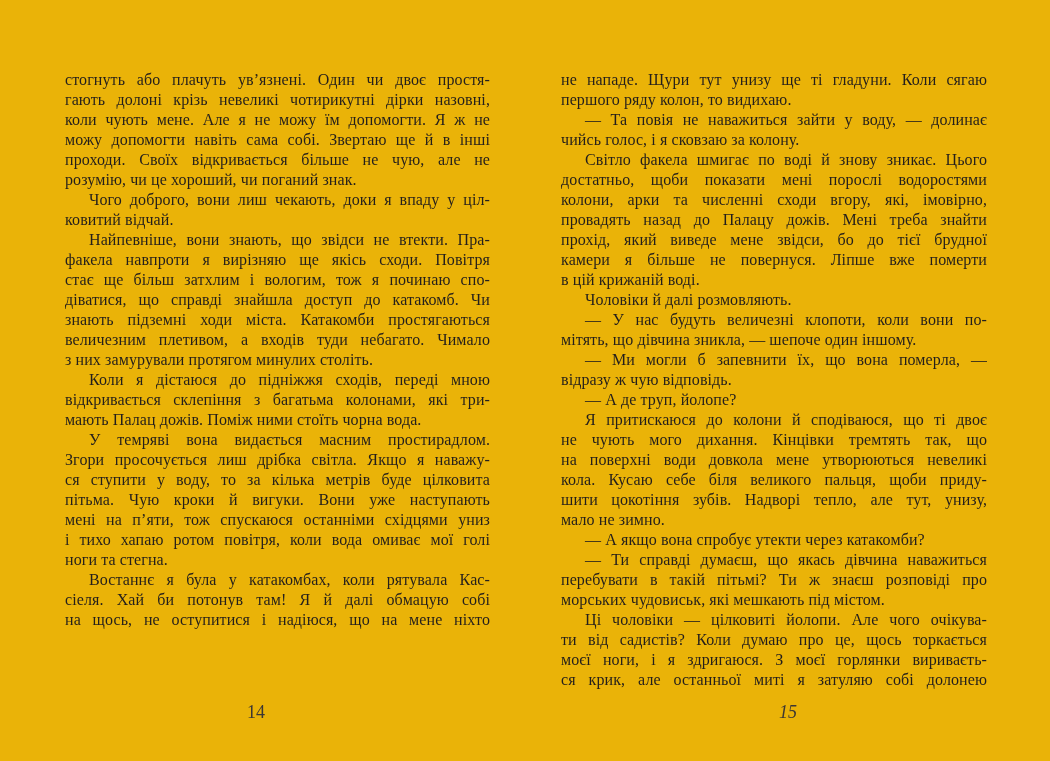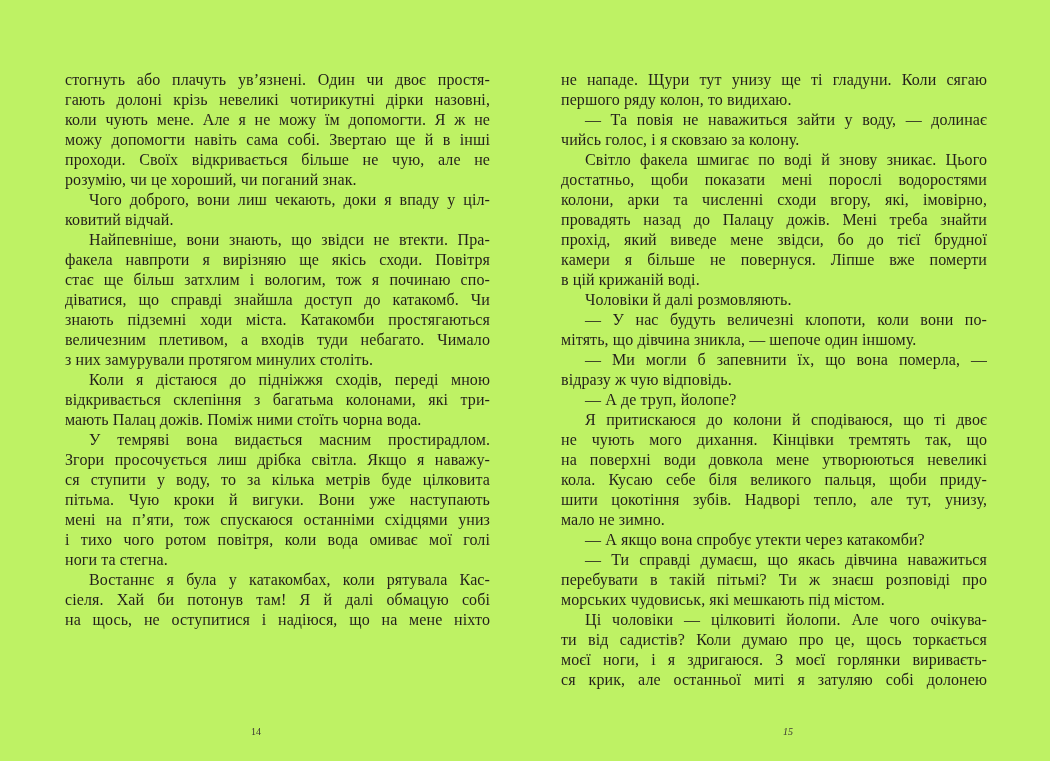--- a/index.html
+++ b/index.html
@@ -11,21 +11,21 @@
     width: 1050px;
     height: 761px;
     position: relative;
     font-family: "Liberation Serif", "DejaVu Serif", serif;
     color: #241f1c;
     overflow: hidden;
   }
   .spread {
     position: absolute;
     inset: 0;
-    background: #bef264;
+    background: #eab308;
   }
   .page {
     position: absolute;
     top: 0;
     height: 761px;
   }
   .page-left  { left: 0;   width: 525px; }
   .page-right { left: 525px; width: 525px; }
 
   .text-block {
@@ -50,24 +50,23 @@
   }
   .line.indent {
     text-indent: 24px;
   }
 
   .folio {
     position: absolute;
     top: 705px;
     width: 40px;
     text-align: center;
-    font-size: 10px;
+    font-size: 18px;
     line-height: 14px;
     color: #3c3734;
-    margin-top: 20px;
   }
   .page-left  .folio { left: 236px; }  
   .page-right .folio { left: 243px; font-style: italic; }  
 </style>
 </head>
 <body>
 
 <div class="spread">
 
   <section class="page page-left">
@@ -88,21 +87,21 @@
         <div class="line fill">величезним плетивом, а входів туди небагато. Чимало</div>
         <div class="line">з них замурували протягом минулих століть.</div>
         <div class="line fill indent">Коли я дістаюся до підніжжя сходів, переді мною</div>
         <div class="line fill">відкривається склепіння з багатьма колонами, які три-</div>
         <div class="line">мають Палац дожів. Поміж ними стоїть чорна вода.</div>
         <div class="line fill indent">У темряві вона видається масним простирадлом.</div>
         <div class="line fill">Згори просочується лиш дрібка світла. Якщо я наважу-</div>
         <div class="line fill">ся ступити у воду, то за кілька метрів буде цілковита</div>
         <div class="line fill">пітьма. Чую кроки й вигуки. Вони уже наступають</div>
         <div class="line fill">мені на п’яти, тож спускаюся останніми східцями униз</div>
-        <div class="line fill">і тихо чого ротом повітря, коли вода омиває мої голі</div>
+        <div class="line fill">і тихо хапаю ротом повітря, коли вода омиває мої голі</div>
         <div class="line">ноги та стегна.</div>
         <div class="line fill indent">Востаннє я була у катакомбах, коли рятувала Кас-</div>
         <div class="line fill">сіеля. Хай би потонув там! Я й далі обмацую собі</div>
         <div class="line fill">на щось, не оступитися і надіюся, що на мене ніхто</div>
       </div>
     <div class="folio">14</div>
   </section>
 
   <section class="page page-right">
     <div class="text-block" id="text-block-1">

